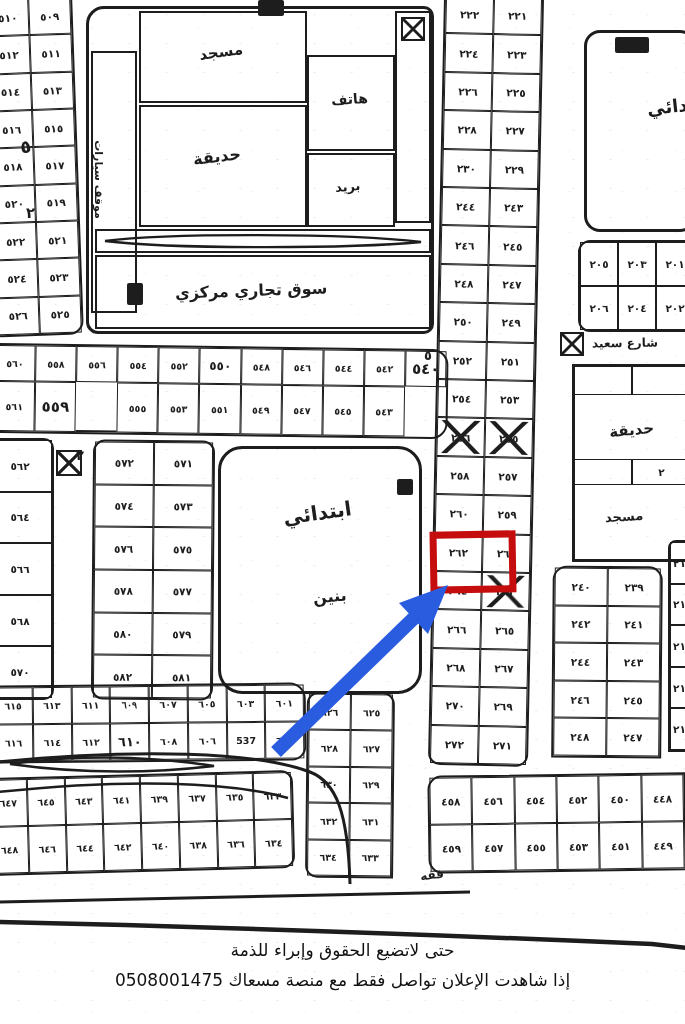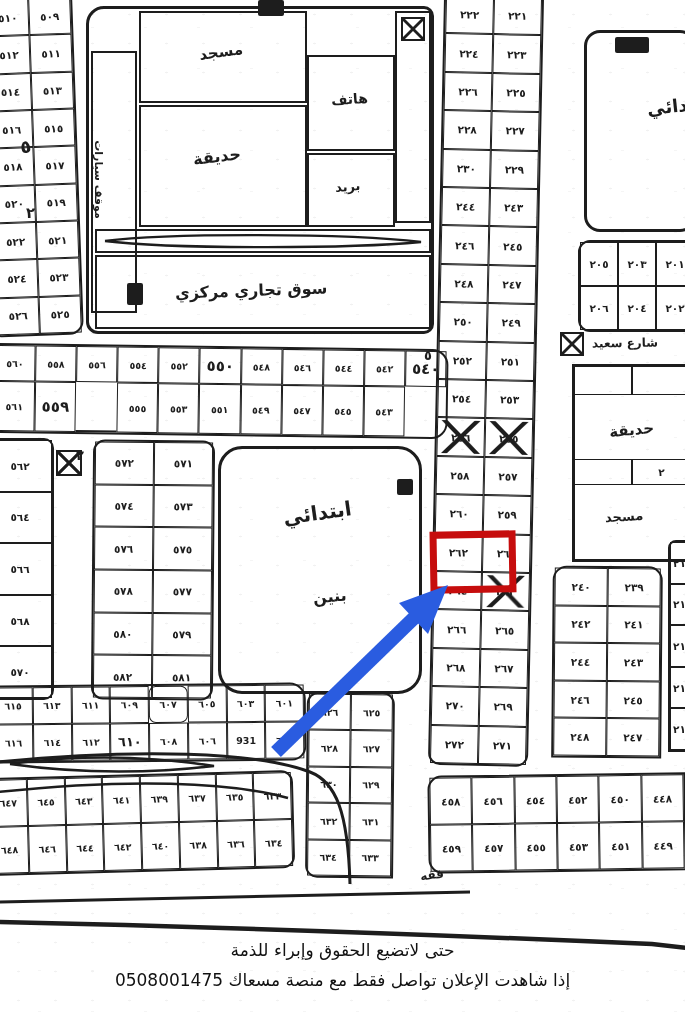--- a/index.html
+++ b/index.html
@@ -101,21 +101,21 @@
     </div>
 
     <span class="blot" style="left:258px;top:0;width:26px;height:16px;"></span>
 
     <div class="cells" style="--c:11;left:-8px;top:346px;width:456px;height:90px;transform:rotate(0.8deg);border-radius:0 16px 16px 0;">
         <div class="cell" style="font-size:9.5px;">٥٦٠</div>
         <div class="cell" style="font-size:9.5px;">٥٥٨</div>
         <div class="cell" style="font-size:9.5px;">٥٥٦</div>
         <div class="cell" style="font-size:9.5px;text-align:center;">٥٥٤</div>
         <div class="cell" style="font-size:9.5px;">٥٥٢</div>
-        <div class="cell" style="font-size:15px;text-align:right;">٥٥٠</div>
+        <div class="cell" style="font-size:12px;text-align:right;">٥٥٠</div>
         <div class="cell" style="font-size:9.5px;">٥٤٨</div>
         <div class="cell" style="font-size:9.5px;">٥٤٦</div>
         <div class="cell" style="font-size:9.5px;">٥٤٤</div>
         <div class="cell" style="font-size:9.5px;">٥٤٢</div>
         <div class="cell" style="font-size:15px;">٥٤٠</div>
         <div class="cell" style="font-size:9.5px;">٥٦١</div>
         <div class="cell" style="font-size:15px;">٥٥٩</div>
         <div class="cell" style="font-size:10px;margin-top:48px;">٥٥٧</div>
         <div class="cell" style="font-size:9.5px;">٥٥٥</div>
         <div class="cell" style="font-size:9.5px;">٥٥٣</div>
@@ -247,32 +247,32 @@
         <div class="cell" style="justify-content:flex-start;padding-left:2px;">٢١٧</div>
         <div class="cell" style="justify-content:flex-start;padding-left:2px;">٢١٥</div>
         <div class="cell" style="justify-content:flex-start;padding-left:2px;">٢١٣</div>
         <div class="cell" style="justify-content:flex-start;padding-left:2px;">٢١١</div>
       </div>
 
     <div class="cells" style="--c:8;left:-8px;top:684px;width:314px;height:78px;transform:rotate(-0.6deg);border-radius:0 16px 14px 0;">
         <div class="cell" style="font-size:9.5px;">٦١٥</div>
         <div class="cell" style="font-size:9.5px;">٦١٣</div>
         <div class="cell" style="font-size:9.5px;">٦١١</div>
-        <div class="cell" style="font-size:9.5px;">٦٠٩</div>
-        <div class="cell" style="font-size:9.5px;border-radius:7px;">٦٠٧</div>
+        <div class="cell" style="font-size:9.5px;font-family:Liberation Serif, serif;">٦٠٩</div>
+        <div class="cell" style="font-size:9.5px;">٦٠٧</div>
         <div class="cell" style="font-size:9.5px;">٦٠٥</div>
         <div class="cell" style="font-size:9.5px;">٦٠٣</div>
         <div class="cell" style="font-size:9.5px;">٦٠١</div>
         <div class="cell" style="font-size:9.5px;">٦١٦</div>
         <div class="cell" style="font-size:9.5px;">٦١٤</div>
         <div class="cell" style="font-size:9.5px;">٦١٢</div>
         <div class="cell" style="font-size:13px;">٦١٠</div>
         <div class="cell" style="font-size:9.5px;">٦٠٨</div>
         <div class="cell" style="font-size:9.5px;">٦٠٦</div>
-        <div class="cell" style="font-size:9.5px;">931</div>
+        <div class="cell" style="font-size:9.5px;">537</div>
         <div class="cell" style="font-size:9.5px;">٦٠٢</div>
       </div>
 
     <div class="cells" style="--c:2;left:306px;top:692px;width:88px;height:186px;transform:rotate(0.6deg);border-radius:12px 12px 0 12px;">
         <div class="cell" style="font-size:9.5px;">٦٢٦</div>
         <div class="cell" style="font-size:9.5px;">٦٢٥</div>
         <div class="cell" style="font-size:9.5px;">٦٢٨</div>
         <div class="cell" style="font-size:9.5px;">٦٢٧</div>
         <div class="cell" style="font-size:9.5px;">٦٣٠</div>
         <div class="cell" style="font-size:9.5px;">٦٢٩</div>

